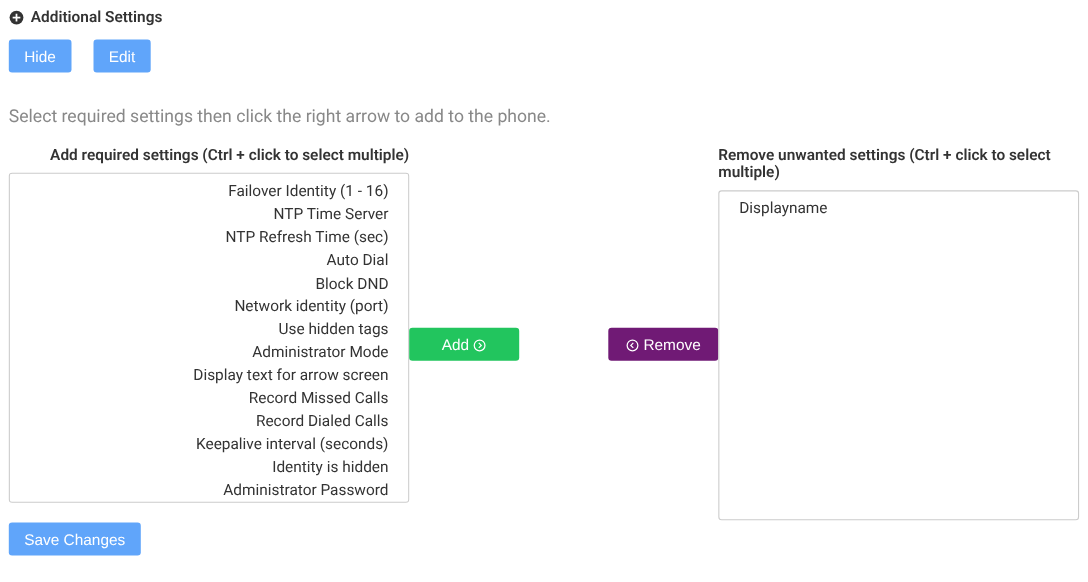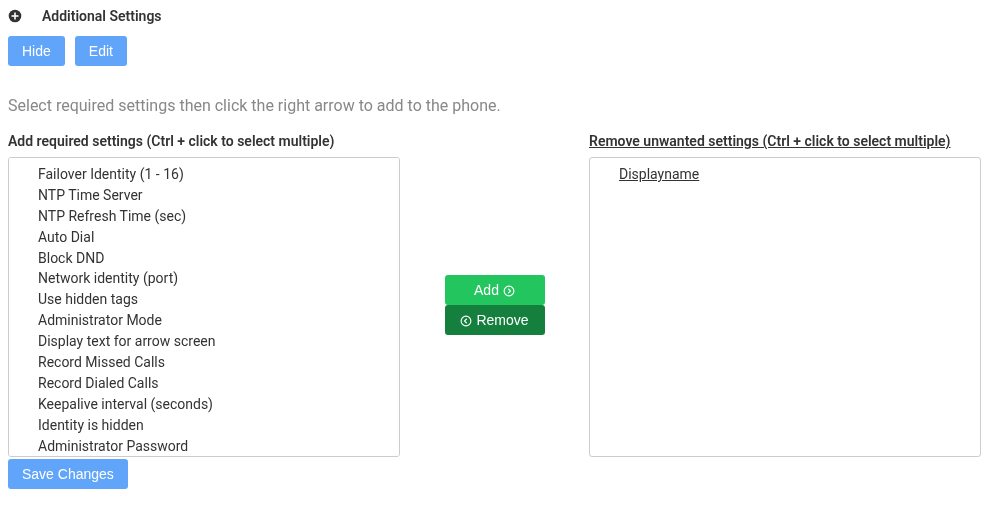--- a/index.html
+++ b/index.html
@@ -12,36 +12,36 @@
       font-size: 14px;
       color: #333;
       background: #fff;
       padding: 8px;
       width: 989px;
     }
     .header {
       display: flex;
       align-items: center;
       margin-bottom: 12px;
-      gap: 20px;
+      gap: 6px;
     }
     .header-title {
       font-weight: 600;
       font-size: 14px;
       color: #333;
     }
     .icon-plus-circle {
       width: 14px;
       height: 14px;
       display: inline-block;
       vertical-align: middle;
     }
     .btn-row {
       display: flex;
-      gap: 10px;
+      gap: 20px;
       margin-bottom: 30px;
       margin-top: 12px;
     }
     .btn {
       border: none;
       padding: 7px 14px;
       border-radius: 3px;
       font-size: 14px;
       cursor: pointer;
       display: inline-flex;
@@ -50,61 +50,60 @@
     }
     .btn-primary {
       background: #60a5fa;
       color: #fff;
     }
     .btn-success {
       background: #22c55e;
       color: #fff;
     }
     .btn-danger {
-      background: #15803d;
+      background: #701a75;
       color: #fff;
     }
     .instruction {
       color: #888;
       font-size: 16px;
       margin-bottom: 18px;
     }
     .columns {
       display: flex;
       gap: 0;
     }
     .col-left {
-      width: 392px;
+      width: 364px;
+      text-align: right;
     }
     .col-mid {
       flex: 1;
       display: flex;
-      flex-direction: column;
       align-items: center;
-      justify-content: center;
+      justify-content: space-between;
       padding-top: 20px;
     }
     .col-right {
-      width: 392px;
-      text-decoration: underline;
+      width: 328px;
     }
     .col-label {
       font-weight: 600;
       font-size: 14px;
       color: #333;
       margin-bottom: 8px;
     }
     .listbox {
       width: 100%;
       height: 300px;
       border: 1px solid #ccc;
       border-radius: 3px;
       overflow-y: scroll;
       background: #fff;
-      padding: 6px 11px;
+      padding: 6px 0;
     }
     .listbox-item {
       padding: 1px 18px;
       font-size: 14px;
       color: #333;
       cursor: pointer;
       line-height: 1.35;
     }
     .mid-btn {
       width: 100px;

